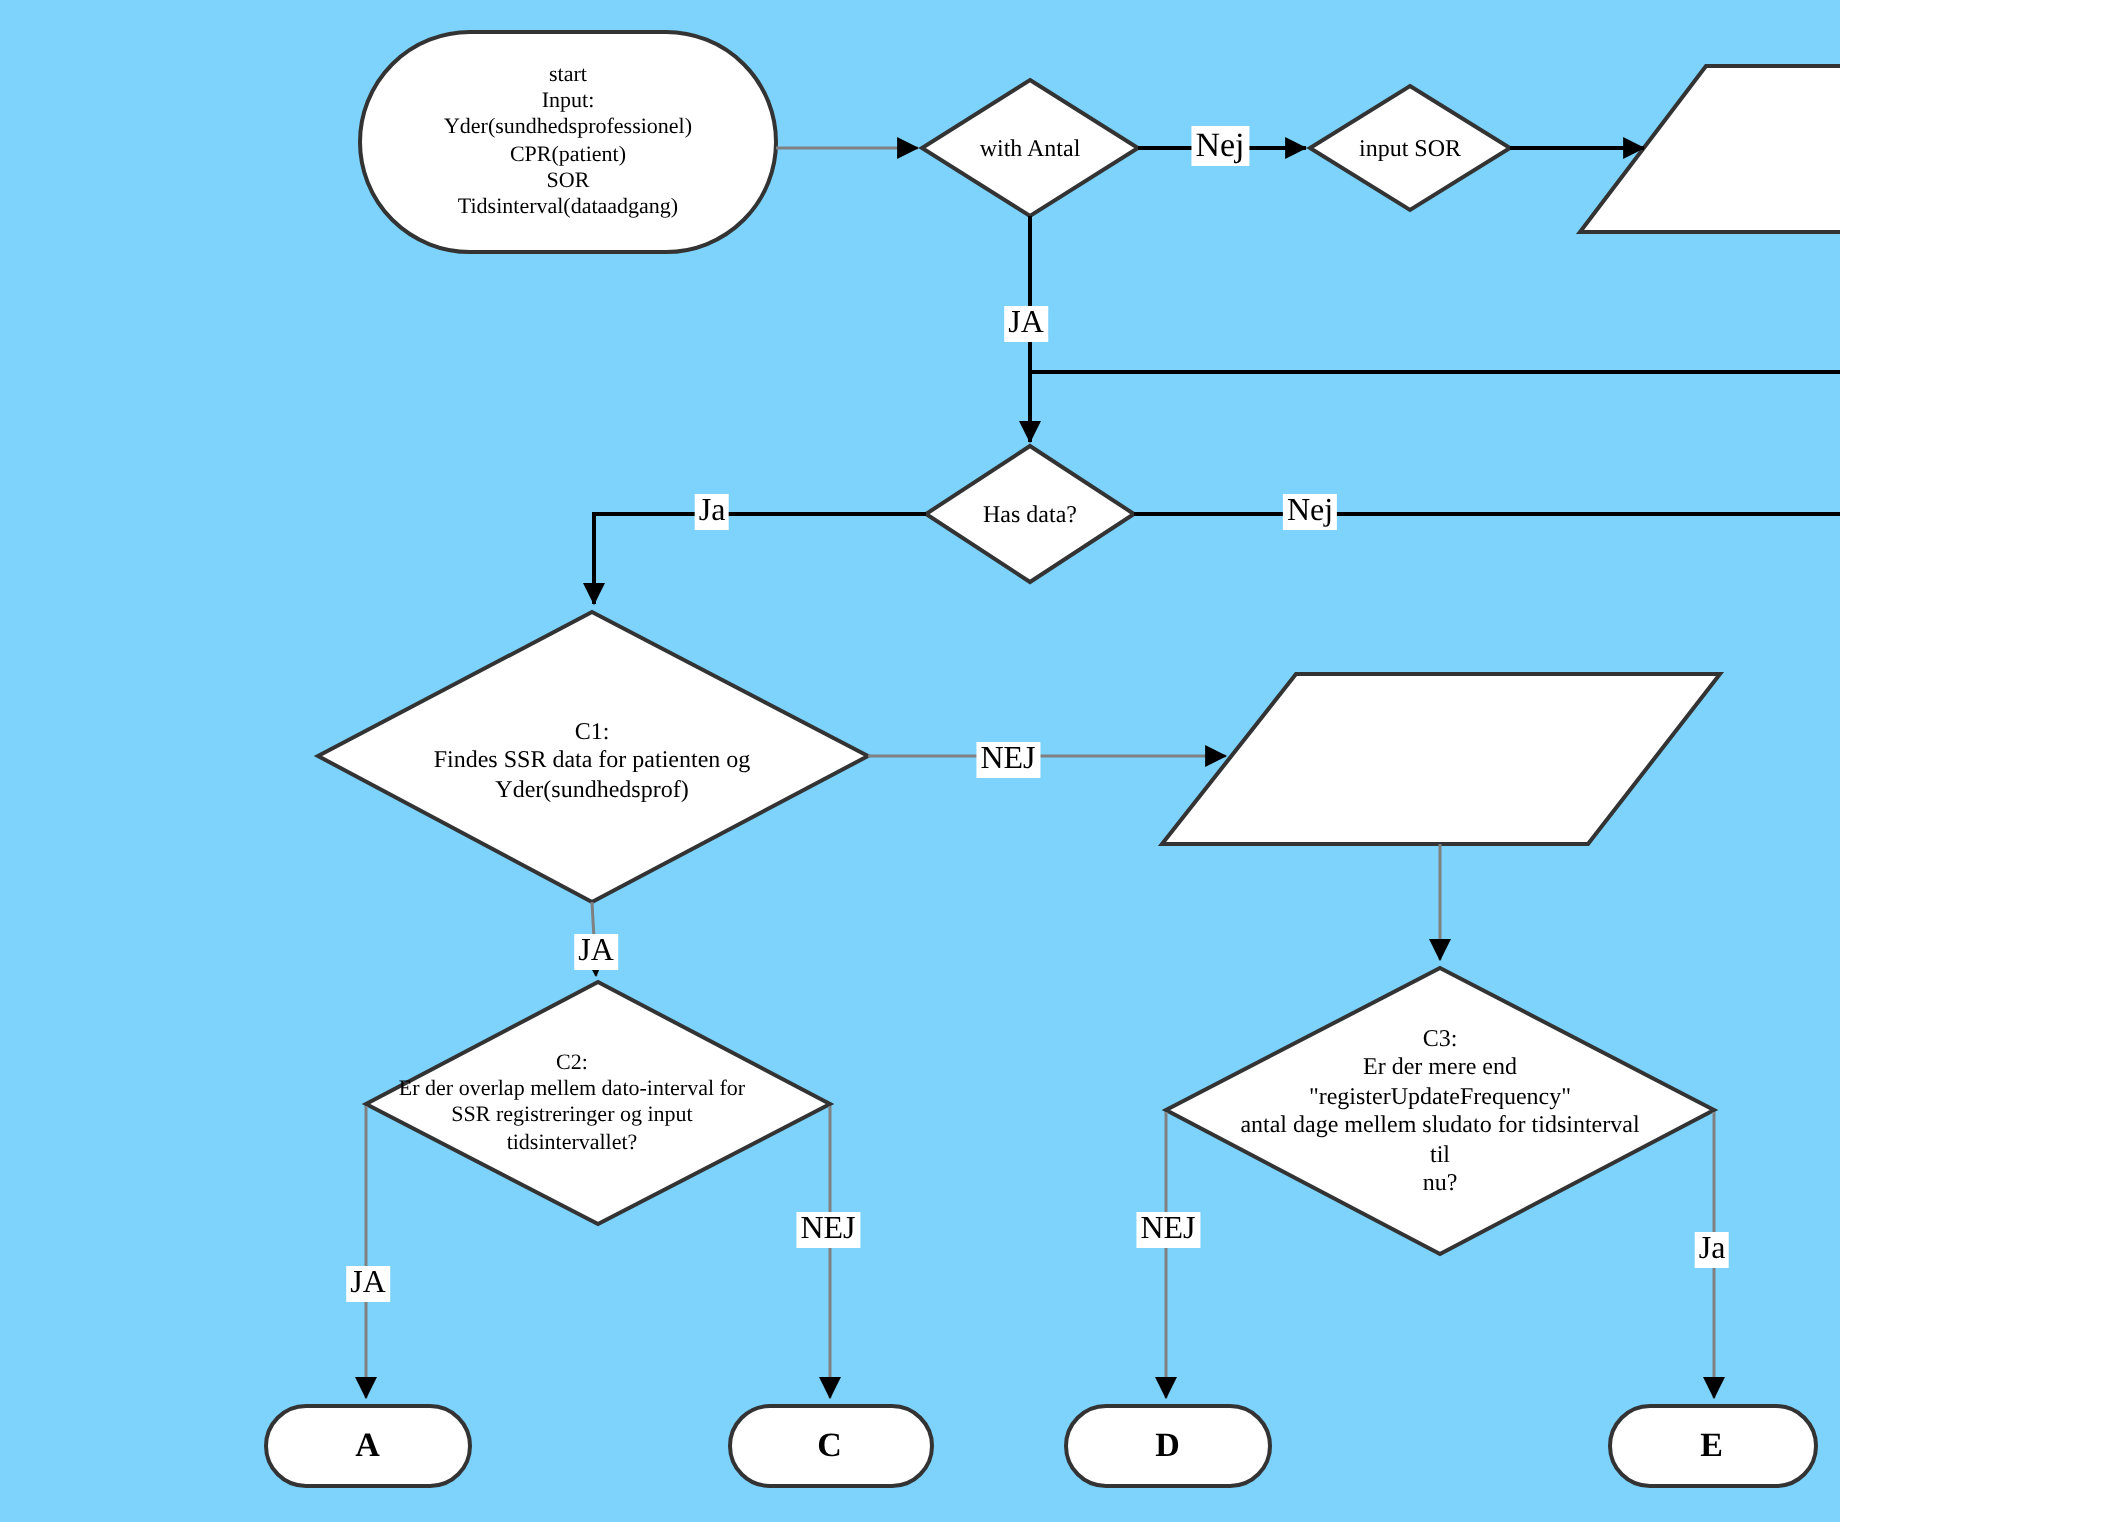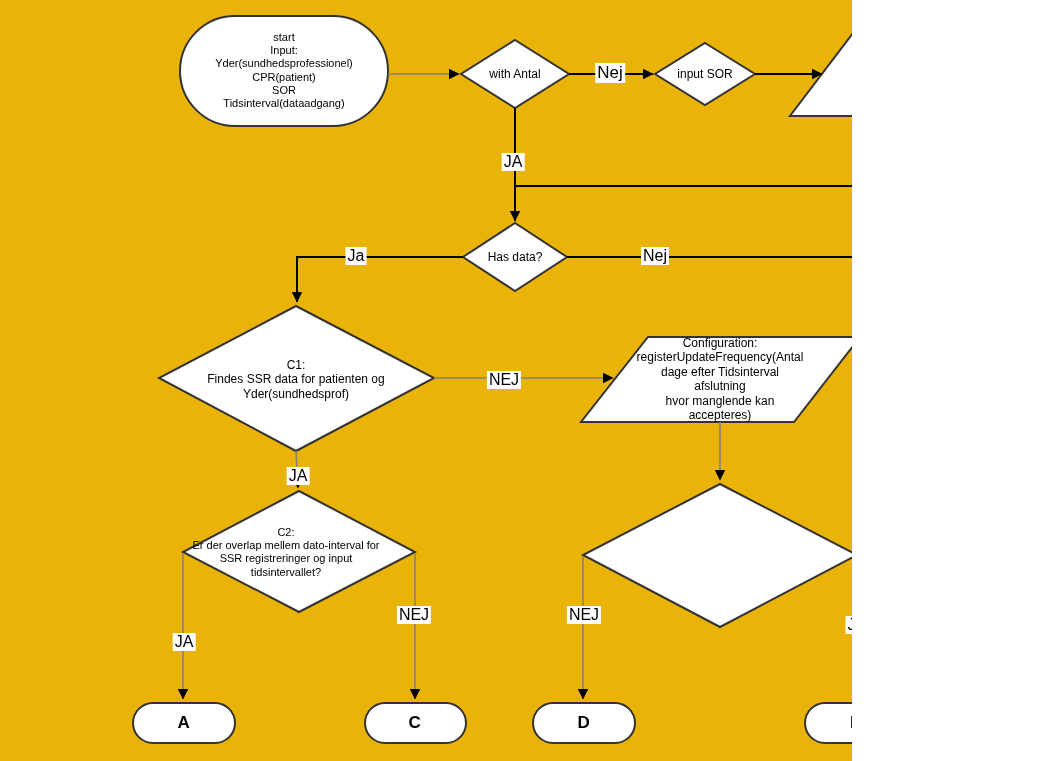--- a/index.html
+++ b/index.html
@@ -1,21 +1,21 @@
 <!DOCTYPE html>
 <html><head>
 <meta charset="utf-8">
 <style>
   html, body { margin: 0; padding: 0; background: #ffffff; }
   .canvas {
     position: relative;
-    width: 852px;
+    width: 920px;
     height: 761px;
-    background: #eab308;
-    font-family: Liberation Sans, sans-serif;
+    background: #7dd3fc;
+    font-family: Liberation Serif, serif;
     overflow: hidden;
   }
   .canvas svg { position: absolute; left: 0; top: 0; }
   .node-label {
     position: absolute;
     transform: translate(-50%, -50%);
     text-align: center;
     white-space: pre-line;
     color: #000000;
     line-height: 1.2;
@@ -87,28 +87,28 @@
 Yder(sundhedsprofessionel)
 CPR(patient)
 SOR
 Tidsinterval(dataadgang)</div>
   <div class="node-label fs12" style="left:515px; top:74px;">with Antal</div>
   <div class="node-label fs12" style="left:705px; top:74px;">input SOR</div>
   <div class="node-label fs12" style="left:515px; top:257px;">Has data?</div>
   <div class="node-label fs12" style="left:296px; top:380px;">C1:
 Findes SSR data for patienten og
 Yder(sundhedsprof)</div>
-  <div class="node-label fs12" style="left:720px; top:379px;">Configuration:
-registerUpdateFrequency(Antal
-dage efter Tidsinterval afslutning
-hvor manglende kan accepteres)</div>
   <div class="node-label fs11" style="left:286px; top:552px;">C2:
 Er der overlap mellem dato-interval for
 SSR registreringer og input
 tidsintervallet?</div>
+  <div class="node-label fs12" style="left:720px; top:555px;">C3:
+Er der mere end "registerUpdateFrequency"
+antal dage mellem sludato for tidsinterval til
+nu?</div>
   <div class="node-label terminal-label" style="left:184px; top:723px;">A</div>
   <div class="node-label terminal-label" style="left:415px; top:723px;">C</div>
   <div class="node-label terminal-label" style="left:584px; top:723px;">D</div>
   <div class="node-label terminal-label" style="left:856px; top:723px;">E</div>
 
   <div class="edge-label" style="left:610px; top:73px; font-size:17px;">Nej</div>
   <div class="edge-label" style="left:513px; top:162px;">JA</div>
   <div class="edge-label" style="left:356px; top:256px;">Ja</div>
   <div class="edge-label" style="left:655px; top:256px;">Nej</div>
   <div class="edge-label" style="left:504px; top:380px;">NEJ</div>

